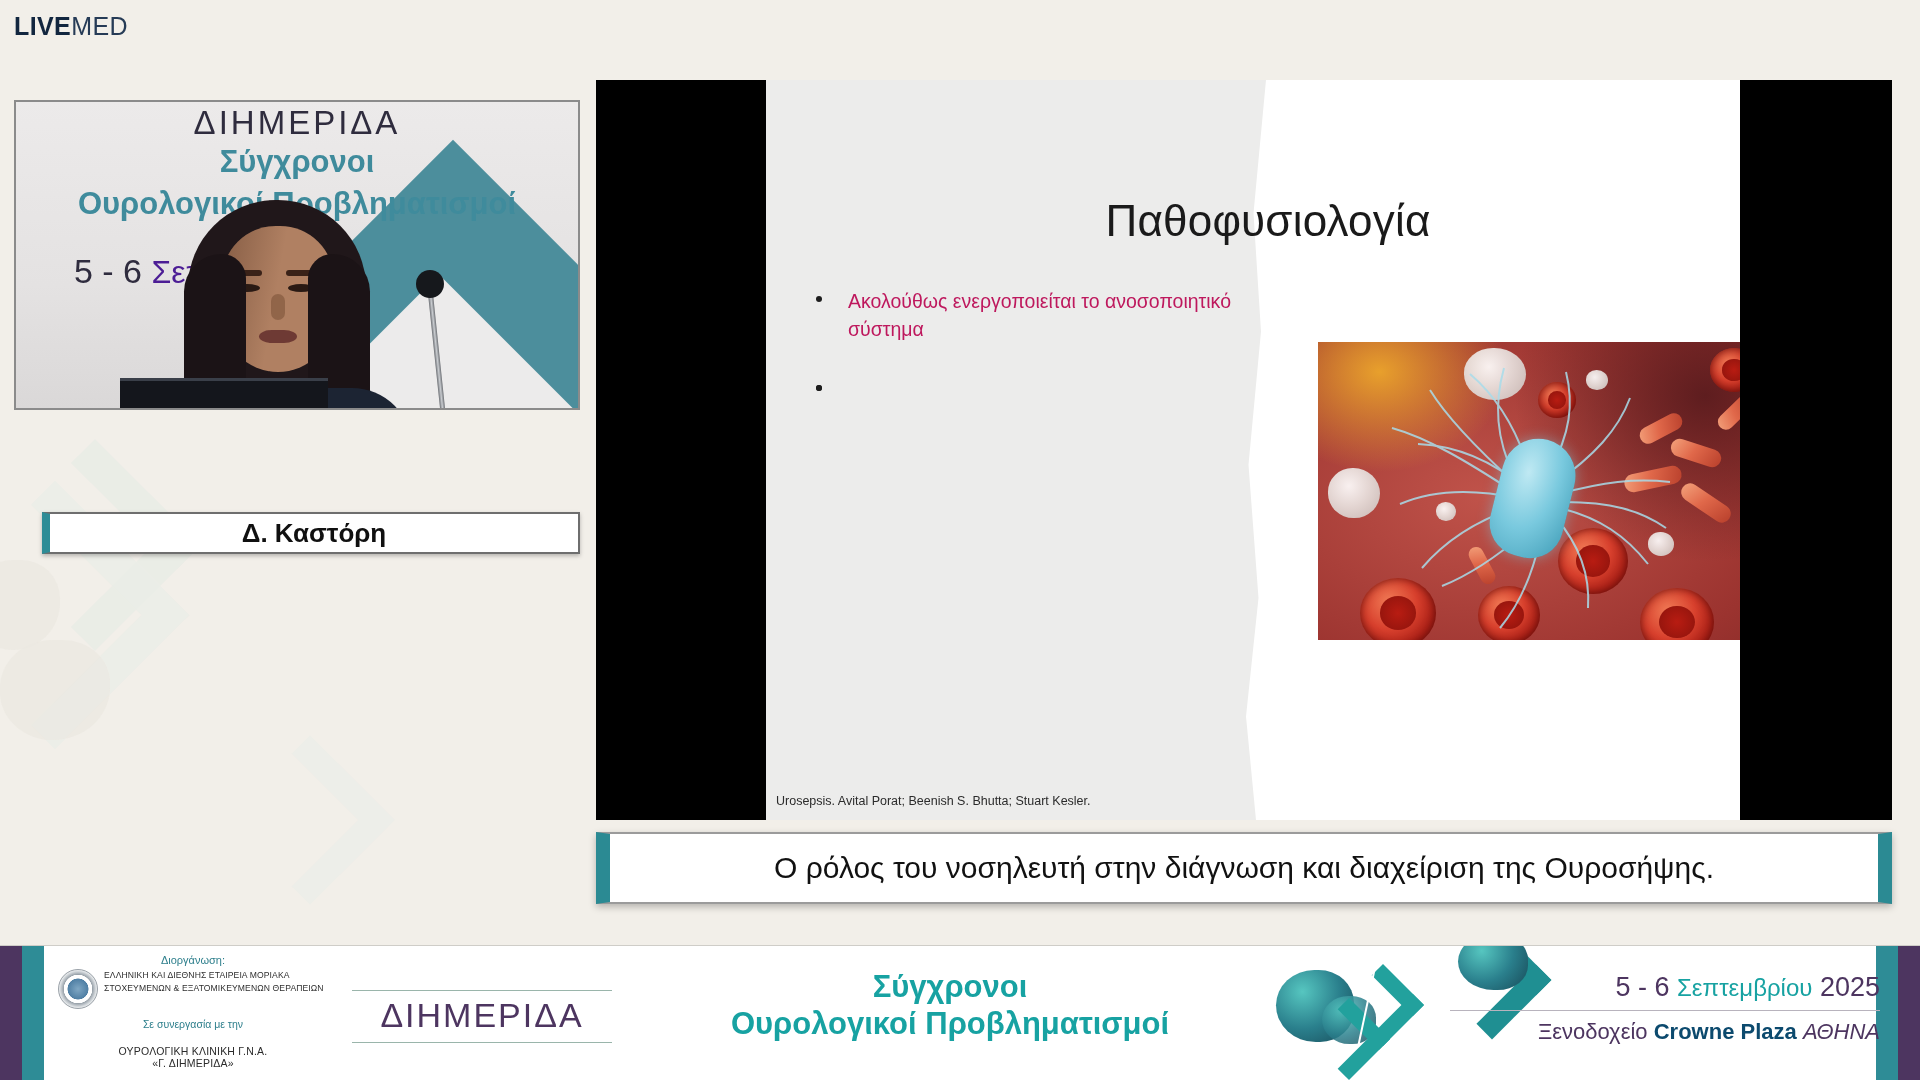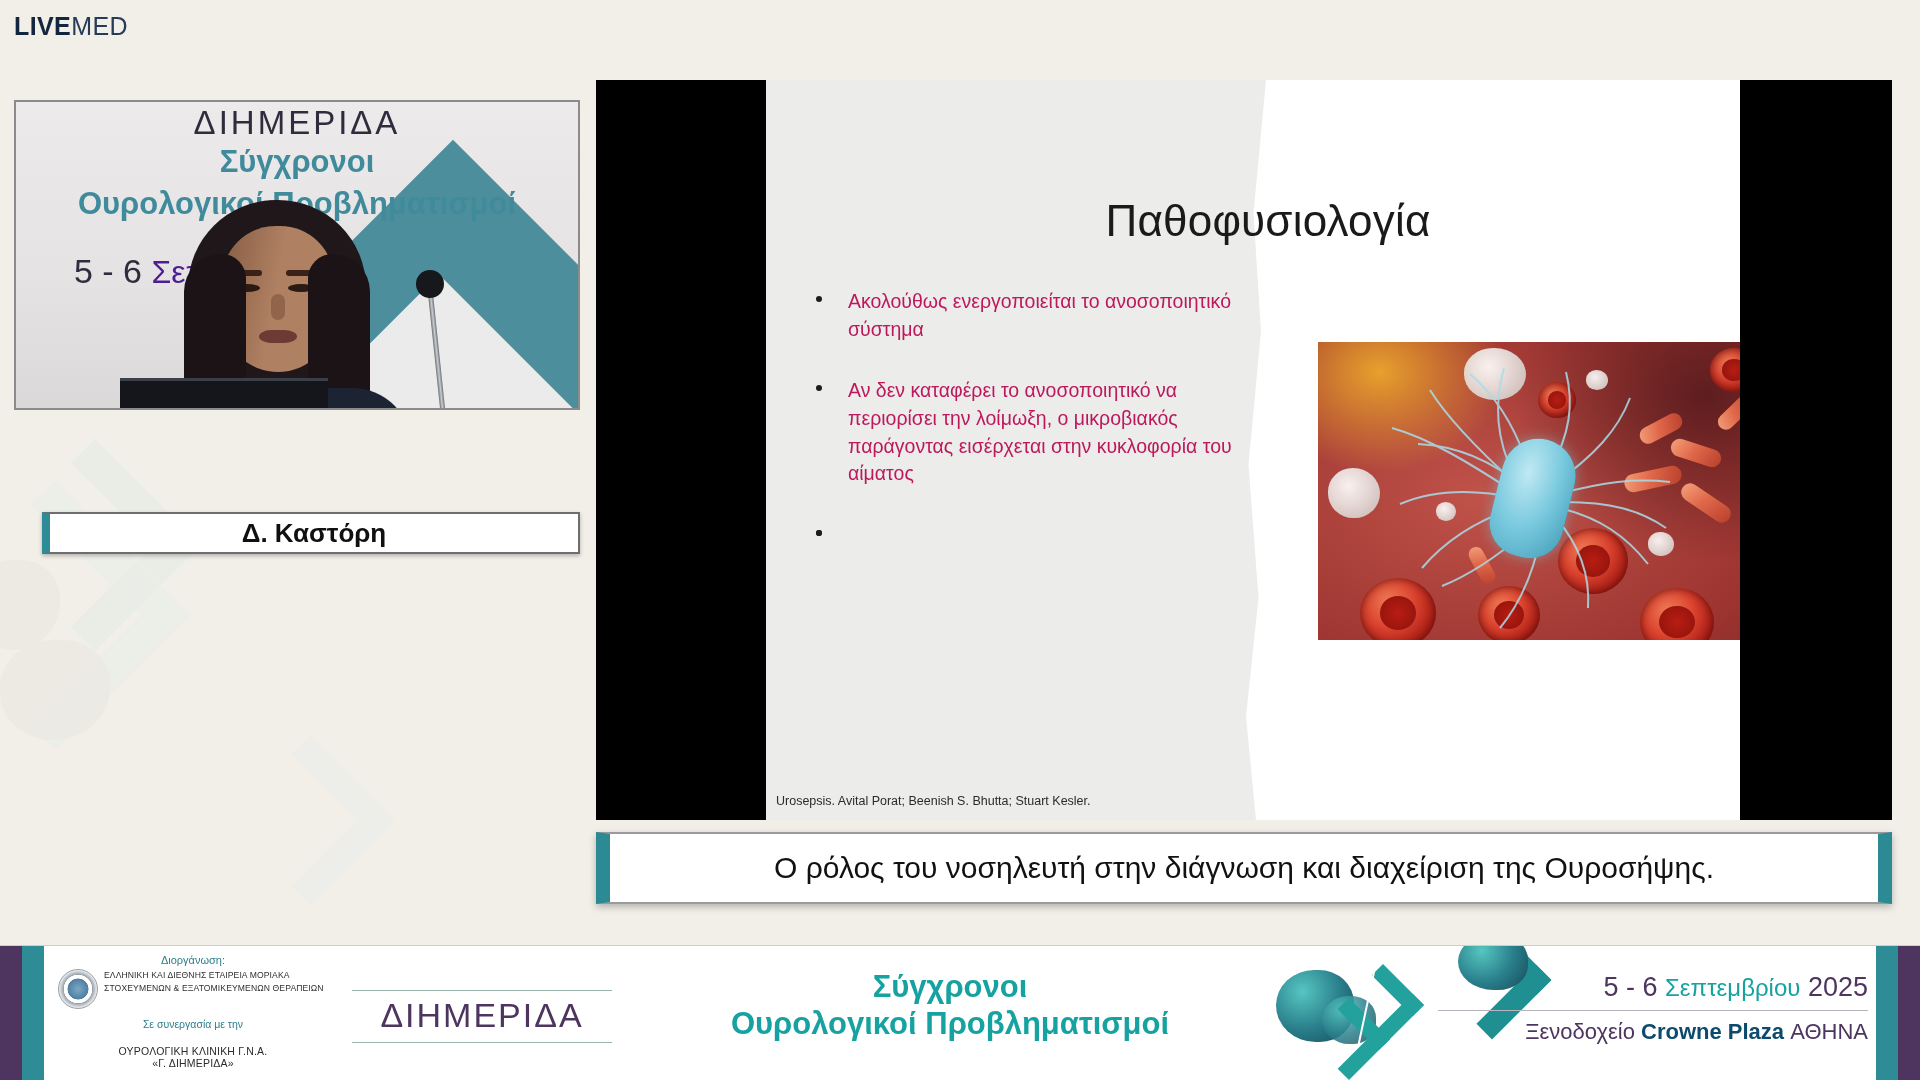--- a/index.html
+++ b/index.html
@@ -384,31 +384,31 @@
   }
   .deco-blob {
     position: absolute;
     border-radius: 52% 48% 46% 54%;
     background: radial-gradient(circle at 34% 30%, #56c6c0 0%, #2a7f8c 52%, #184a58 100%);
   }
   .deco-sep { position: absolute; width: 2px; background: #ffffff; }
 
   #ft-venue {
     position: absolute;
-    right: 52px; top: 26px;
+    right: 40px; top: 26px;
     width: 430px;
     text-align: right;
   }
   .ft-date { font-size: 27px; color: #4d3560; font-weight: 300; white-space: nowrap; }
   .ft-date .mon { color: #17a2a2; font-size: 24px; }
   .ft-date .yr { color: #4d3560; }
   .ft-rule { height: 1px; background: #b8b3bd; margin: 7px 0 8px; }
   .ft-hotel { font-size: 22px; color: #4d3560; font-weight: 300; white-space: nowrap; }
   .ft-hotel .hname { color: #0c4a6e; font-weight: 700; }
-  .ft-hotel .city { color: #4d3560; }
+  .ft-hotel .city { color: #4d3560; font-style: italic; }
 </style>
 </head>
 <body>
 
 <div id="page">
 
   <div class="wm">
     <div class="wm-chev" style="left:20px;  top:470px; width:150px; height:150px;"></div>
     <div class="wm-chev" style="left:-40px; top:520px; width:190px; height:190px; border-color:#e3ece6;"></div>
     <div class="wm-blob" style="left:0px;   top:640px; width:110px; height:100px;"></div>
@@ -461,24 +461,20 @@
   <div id="slide-stage">
     <div id="slide-canvas">
       <div class="slide-left-bg"></div>
 
       <div id="slide-title">Παθοφυσιολογία</div>
 
       <div id="slide-bullets">
         <div class="bullet">
           <span class="dot"></span>
           <span>Ακολούθως ενεργοποιείται το ανοσοποιητικό σύστημα</span>
-        </div>
-        <div class="bullet">
-          <span class="dot"></span>
-          <span>Αν δεν καταφέρει το ανοσοποιητικό να περιορίσει την λοίμωξη, ο μικροβιακός παράγοντας εισέρχεται στην κυκλοφορία του αίματος</span>
         </div>
         <div class="bullet">
           <span class="dot"></span>
         </div>
         <div class="bullet">
           <span class="dot"></span>
         </div>
       </div>
 
       <div id="slide-figure">

